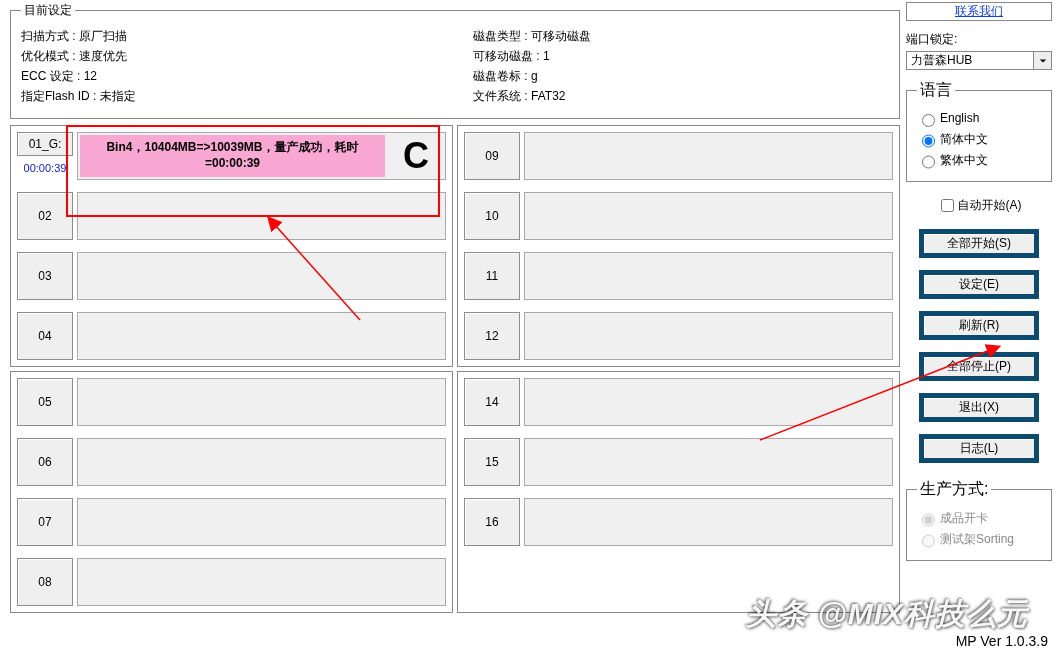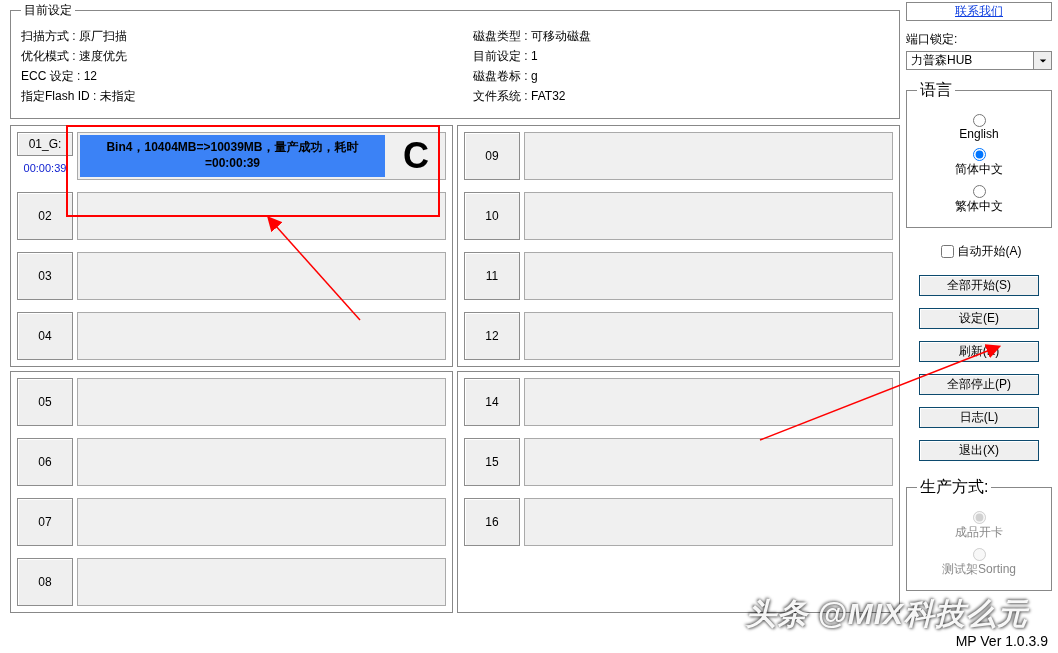--- a/index.html
+++ b/index.html
@@ -87,21 +87,21 @@
   .slot-content {
     flex: 1;
     border: 1px solid #aaa;
     background: #f0f0f0;
     position: relative;
     display:flex;
   }
   .slot-row.success .slot-content .msg-box {
     flex:1;
     margin:2px;
-    background:#3b82f6;
+    background:#f9a8d4;
     color:#000;
     font-weight:bold;
     font-size:12px;
     display:flex;
     align-items:center;
     justify-content:center;
     text-align:center;
     padding:0 21px;
     line-height:1.3;
   }
@@ -141,30 +141,30 @@
   }
   .combo .txt { flex:1; display:flex;align-items:center;padding:0 4px;}
   .combo .arrow { width:18px; border-left:1px solid #888; display:flex;align-items:center;justify-content:center;background:#eee;}
   .combo .arrow svg { width:8px;height:8px;}
   fieldset.small {
     border:1px solid #888;
     padding:6px 10px 8px 10px;
     margin:10px 0 0 0;
   }
   fieldset.small legend { font-size:16px; padding:0 3px;}
-  .radio-row, .check-row { display:flex;align-items:center;margin:4px 0;font-size:12px;flex-direction:column;}
+  .radio-row, .check-row { display:flex;margin:4px 0;font-size:12px;}
   .radio-row input, .check-row input { margin-right:5px;}
   .autostart { display:flex;align-items:center;justify-content:center;margin:14px 0 8px 0;}
   .autostart input { margin-right:4px;}
   .action-btn {
     display:block;
     width:120px;
     height:30px;
     margin:6px auto;
-    border:1px solid #0c4a6e;
+    border:5px solid #0c4a6e;
     background:#efefef;
     font-size:12px;
     box-shadow:inset 1px 1px 0 #fff;
     cursor:default;
   }
   .disabled-text { color:#888;}
   .version-line {
     position:absolute;
     right:10px;
     bottom:4px;
@@ -192,21 +192,21 @@
       <legend>目前设定</legend>
       <div class="settings-cols">
         <div>
           <div class="row"><span>扫描方式 : </span><span>原厂扫描</span></div>
           <div class="row"><span>优化模式 : </span><span>速度优先</span></div>
           <div class="row"><span>ECC 设定 : </span><span>12</span></div>
           <div class="row"><span>指定Flash ID : </span><span>未指定</span></div>
         </div>
         <div>
           <div class="row"><span>磁盘类型 : </span><span>可移动磁盘</span></div>
-          <div class="row"><span>目前设定 : </span><span>1</span></div>
+          <div class="row"><span>可移动磁盘 : </span><span>1</span></div>
           <div class="row"><span>磁盘卷标 : </span><span>g</span></div>
           <div class="row"><span>文件系统 : </span><span>FAT32</span></div>
         </div>
       </div>
     </fieldset>
 
     <div class="slots-grid">
 
       <div class="slot-panel">
         <div class="slot-row has-time success">
@@ -323,22 +323,22 @@
 
     <label class="autostart">
         <input type="checkbox" style="">
         <span>自动开始(A)</span>
       </label>
 
     <button class="action-btn">全部开始(S)</button>
     <button class="action-btn">设定(E)</button>
     <button class="action-btn">刷新(R)</button>
     <button class="action-btn">全部停止(P)</button>
+    <button class="action-btn">退出(X)</button>
     <button class="action-btn">日志(L)</button>
-    <button class="action-btn">退出(X)</button>
 
     <fieldset class="small">
       <legend>生产方式:</legend>
       <label class="radio-row disabled-text">
           <input type="radio" name="prod" checked="" disabled="" style="">
           <span>成品开卡</span>
         </label>
       <label class="radio-row disabled-text">
           <input type="radio" name="prod" disabled="" style="">
           <span>测试架Sorting</span>

